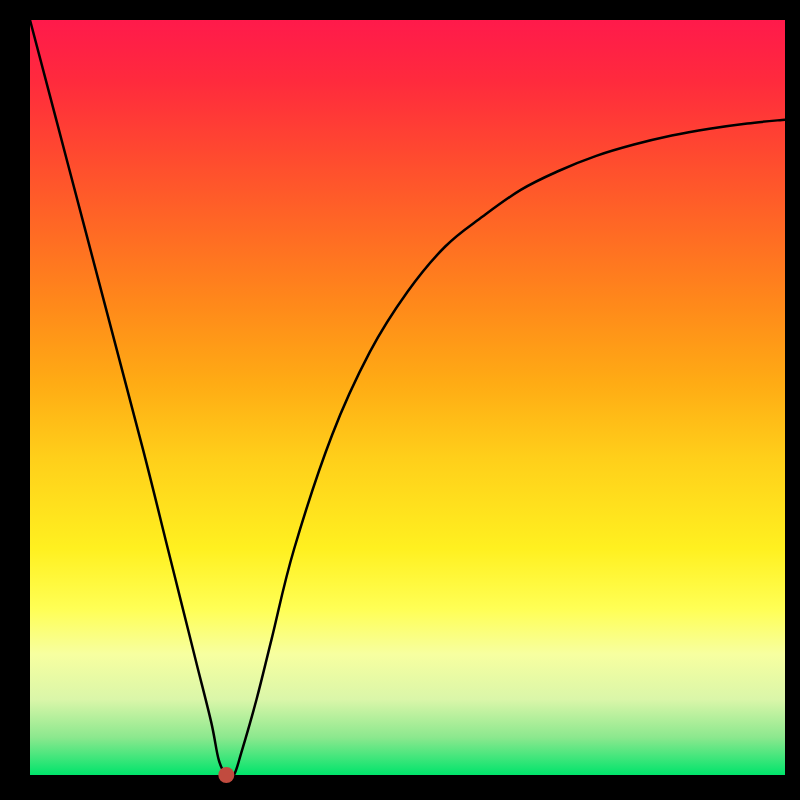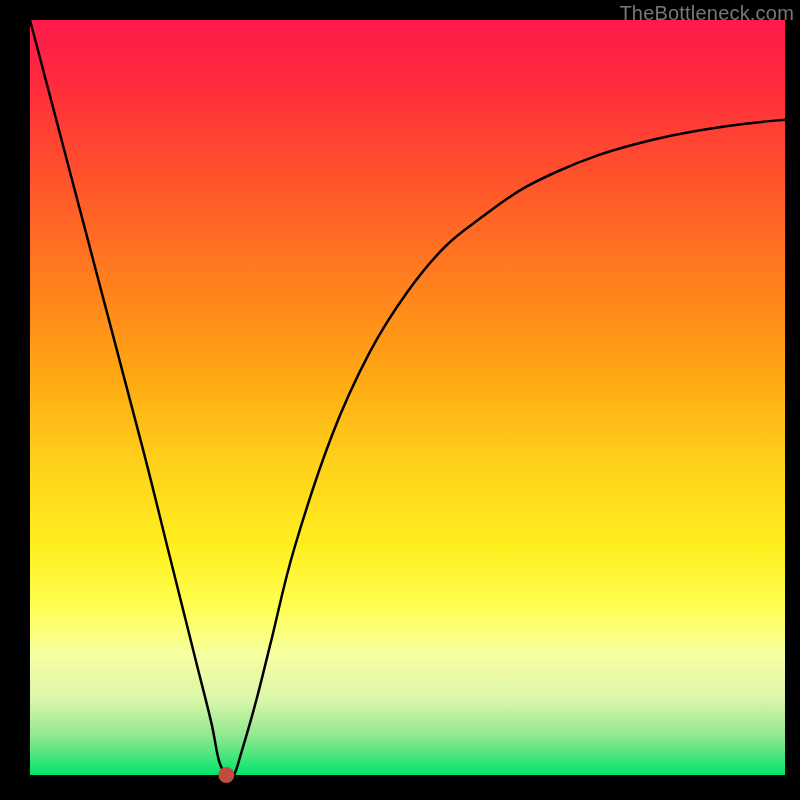--- a/index.html
+++ b/index.html
@@ -55,21 +55,20 @@
     font-weight: 500;
     letter-spacing: 0.2px;
     user-select: none;
   }
 </style>
 </head>
 <body>
 
 <div class="chart-wrap">
 
-  <div class="watermark">TheBottleneck.com</div>
 
   <div class="plot-area">
     <svg class="curve" viewBox="0 0 755 755" preserveAspectRatio="none">
       <path id="curve-path" fill="none" stroke="#000" stroke-width="2.5" stroke-linejoin="round" stroke-linecap="round" d="M 0.00 0.00 C 6.79 25.82, 24.16 91.81, 37.75 143.45 C 51.34 195.09, 61.91 235.26, 75.50 286.90 C 89.09 338.54, 102.38 388.22, 113.25 430.35 C 124.12 472.48, 129.11 493.77, 135.90 520.95 C 142.69 548.13, 145.56 559.61, 151.00 581.35 C 156.44 603.09, 160.66 620.01, 166.10 641.75 C 171.54 663.49, 177.12 684.48, 181.20 702.15 C 185.28 719.82, 186.03 730.39, 188.75 739.90 C 191.47 749.41, 193.58 752.28, 196.30 755.00 C 199.02 757.72, 201.13 759.08, 203.85 755.00 C 206.57 750.92, 207.32 745.94, 211.40 732.35 C 215.48 718.76, 221.06 699.88, 226.50 679.50 C 231.94 659.12, 234.81 646.28, 241.60 619.10 C 248.39 591.92, 253.38 565.19, 264.25 528.50 C 275.12 491.81, 288.41 450.58, 302.00 415.25 C 315.59 379.92, 326.16 358.02, 339.75 332.20 C 353.34 306.38, 363.91 290.83, 377.50 271.80 C 391.09 252.77, 401.66 240.09, 415.25 226.50 C 428.84 212.91, 439.41 206.49, 453.00 196.30 C 466.59 186.11, 477.16 178.03, 490.75 169.88 C 504.34 161.72, 514.91 157.12, 528.50 151.00 C 542.09 144.88, 552.66 140.66, 566.25 135.90 C 579.84 131.14, 590.41 128.24, 604.00 124.58 C 617.59 120.91, 628.16 118.37, 641.75 115.51 C 655.34 112.66, 665.91 110.89, 679.50 108.72 C 693.09 106.55, 703.66 105.07, 717.25 103.44 C 730.84 101.80, 748.21 100.34, 755.00 99.66"></path>
       <circle id="marker-dot" r="8" cx="196.30" cy="755.00" fill="#c14b3f"></circle>
     </svg>
   </div>
 
 </div>
 

